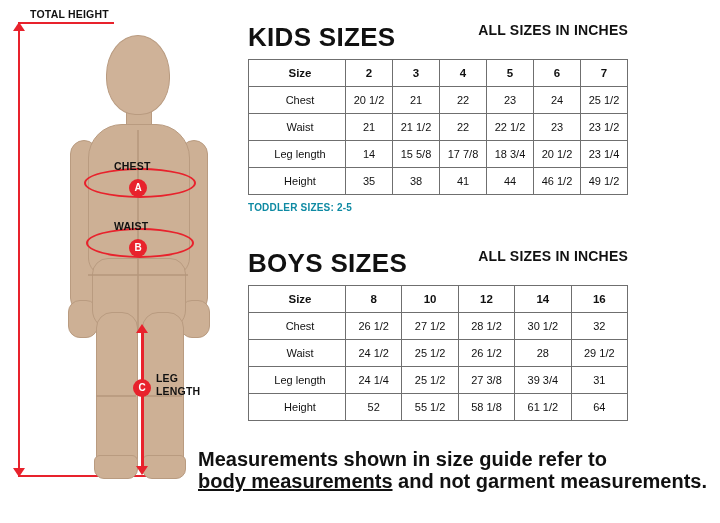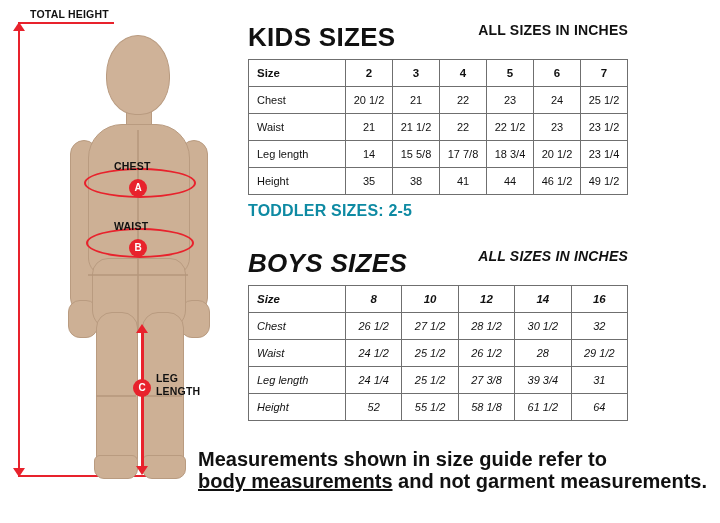--- a/index.html
+++ b/index.html
@@ -306,37 +306,37 @@
     padding: 0 2px;
     font-family: "Liberation Sans", sans-serif;
     font-weight: normal;
   }
   table.size-table th {
     font-weight: bold;
     font-size: 11.5px;
   }
   table.size-table td.row-head,
   table.size-table th.row-head {
-    text-align: left;
+    text-align: center;
     padding-left: 8px;
     font-weight: bold;
   }
   table.size-table td.row-head { font-weight: normal; }
   table.size-table th.row-head { font-weight: bold; }
 
   .toddler-note {
     margin-top: 7px;
-    font-size: 16px;
+    font-size: 10px;
     font-weight: bold;
     color: #0e8aa3;
     letter-spacing: 0.2px;
   }
 
   #kids-section { position: absolute; left: 0; top: 22px; width: 380px; }
-  #boys-section { position: absolute; left: 0; top: 248px; width: 380px; font-style: italic; }
+  #boys-section { position: absolute; left: 0; top: 248px; width: 380px; }
 
   #footer-note {
     position: absolute;
     left: -50px;
     top: 448px;
     width: 520px;
     font-size: 20px;
     font-weight: bold;
     color: #111111;
     line-height: 22px;

